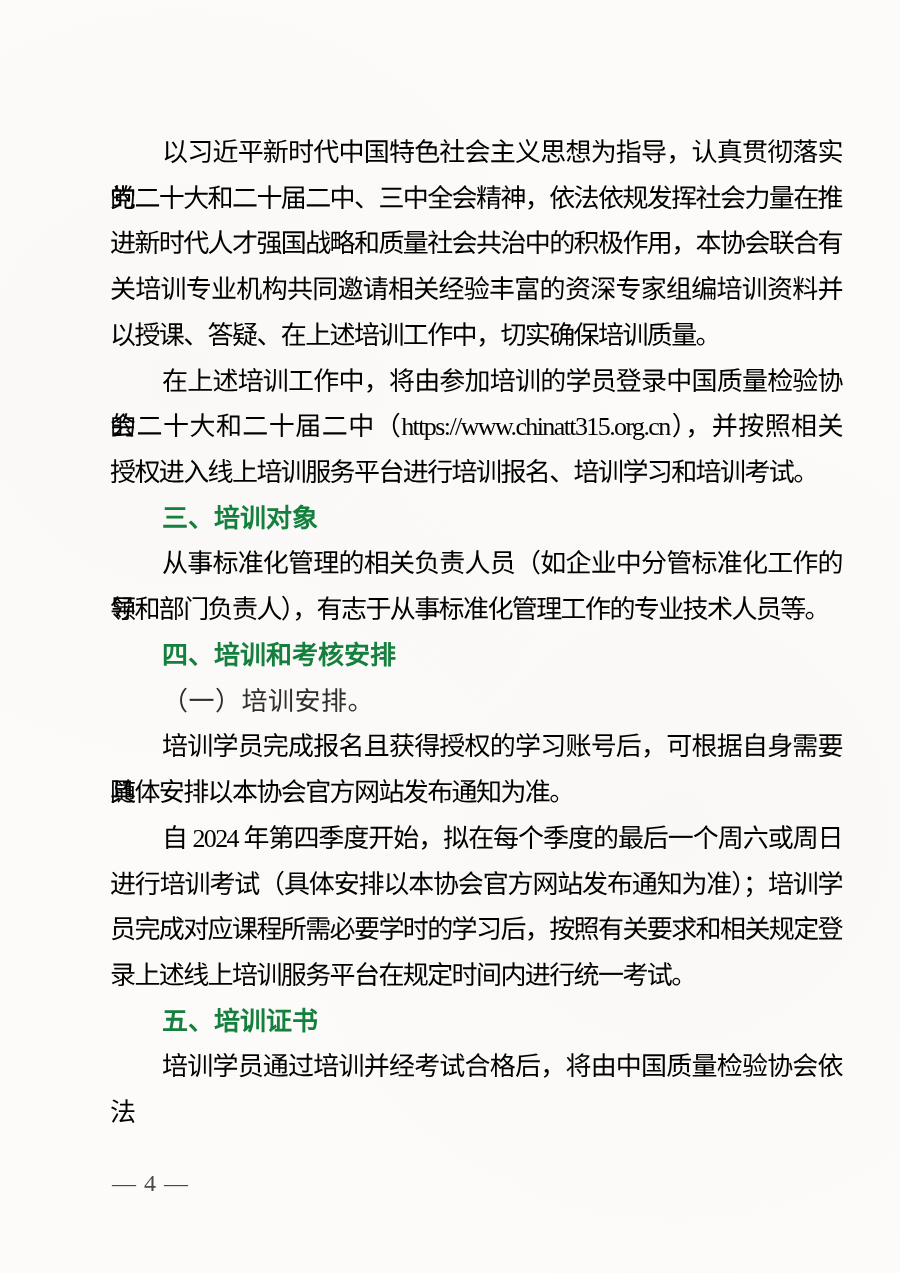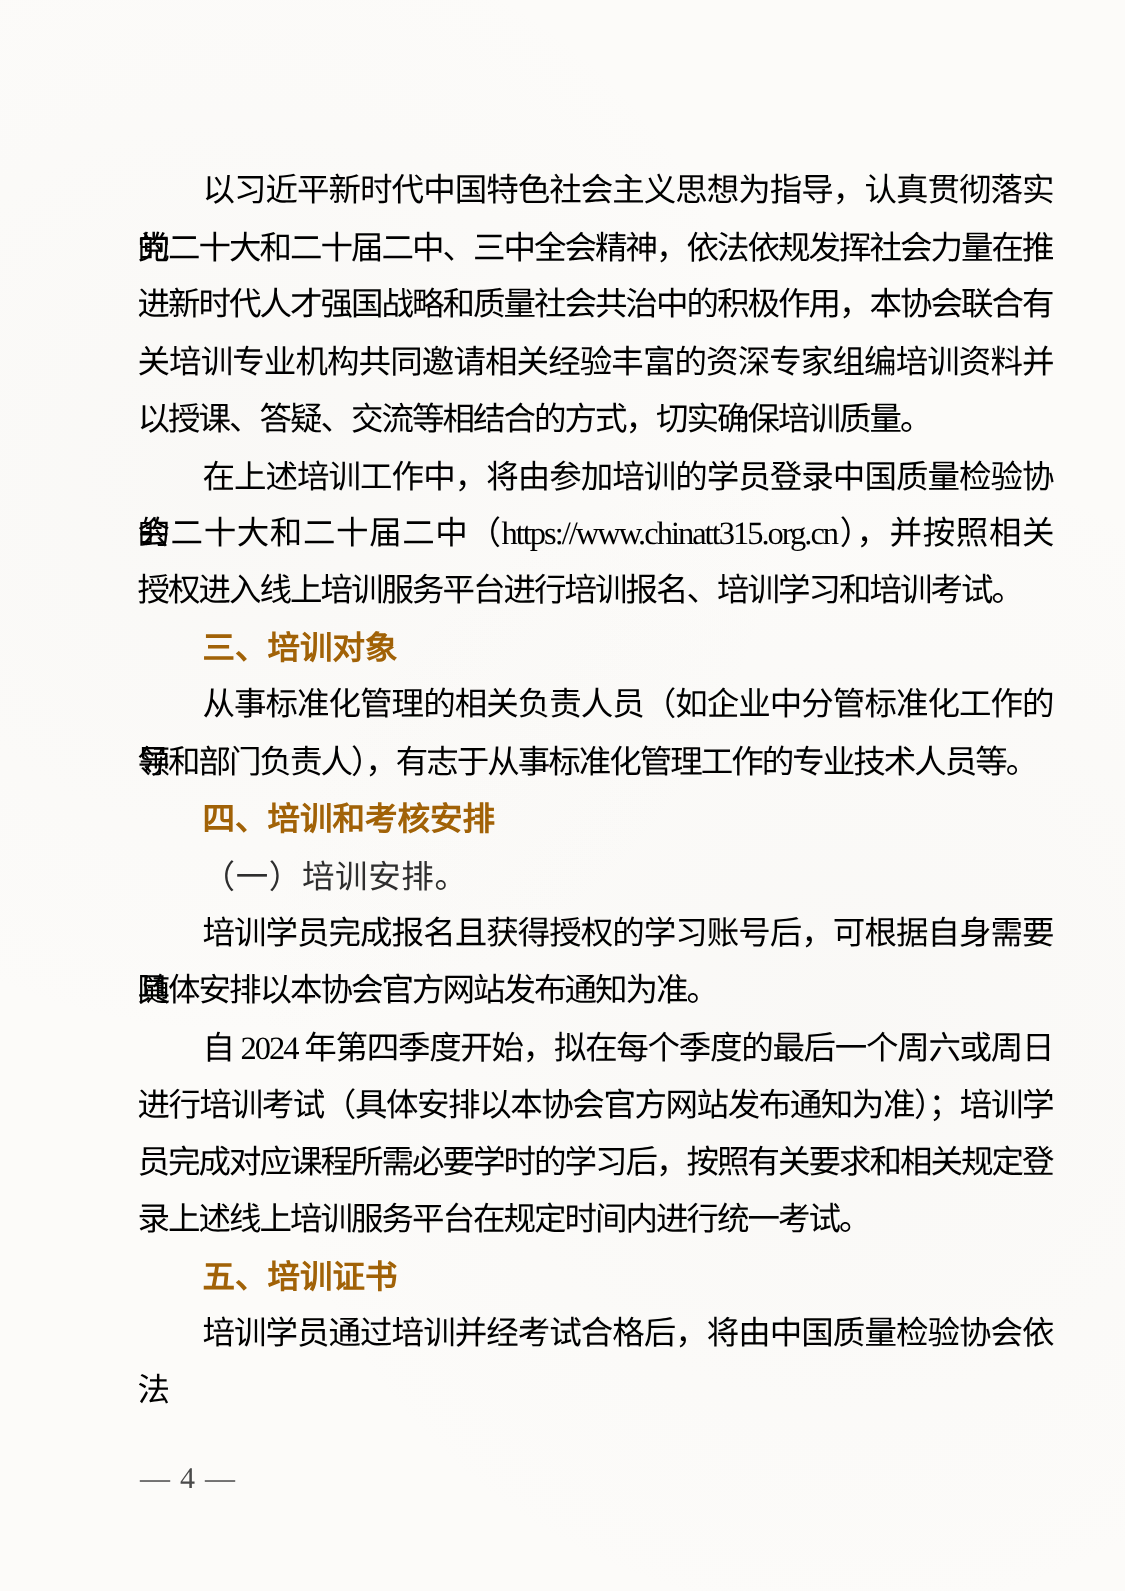--- a/index.html
+++ b/index.html
@@ -42,21 +42,21 @@
     white-space: normal;
     text-align: justify;
     text-align-last: justify;
   }
   .line.indent {
     text-indent: 52px;
   }
   .line.heading {
     font-family: "Liberation Sans", sans-serif;
     font-weight: 700;
-    color: #a16207;
+    color: #15803d;
     letter-spacing: 0px;
   }
   .line.subheading {
     font-weight: 400;
     color: #2e2e2e;
     letter-spacing: 0.5px;
   }
   .page-footer {
     position: absolute;
     left: 112px;
@@ -72,21 +72,21 @@
 </head>
 <body>
 
 <div class="paper"></div>
 
 <div class="doc-body">
     <div class="line body indent justify">以习近平新时代中国特色社会主义思想为指导，认真贯彻落实党</div>
     <div class="line body justify">的二十大和二十届二中、三中全会精神，依法依规发挥社会力量在推</div>
     <div class="line body justify">进新时代人才强国战略和质量社会共治中的积极作用，本协会联合有</div>
     <div class="line body justify">关培训专业机构共同邀请相关经验丰富的资深专家组编培训资料并</div>
-    <div class="line body">以授课、答疑、交流等相结合的方式，切实确保培训质量。</div>
+    <div class="line body">以授课、答疑、在上述培训工作中，切实确保培训质量。</div>
     <div class="line body indent justify">在上述培训工作中，将由参加培训的学员登录中国质量检验协会</div>
     <div class="line body justify">的二十大和二十届二中（https://www.chinatt315.org.cn），并按照相关</div>
     <div class="line body">授权进入线上培训服务平台进行培训报名、培训学习和培训考试。</div>
     <div class="line heading indent">三、培训对象</div>
     <div class="line body indent justify">从事标准化管理的相关负责人员（如企业中分管标准化工作的领</div>
     <div class="line body">导和部门负责人），有志于从事标准化管理工作的专业技术人员等。</div>
     <div class="line heading indent">四、培训和考核安排</div>
     <div class="line subheading indent">（一）培训安排。</div>
     <div class="line body indent justify">培训学员完成报名且获得授权的学习账号后，可根据自身需要随</div>
     <div class="line body">具体安排以本协会官方网站发布通知为准。</div>

